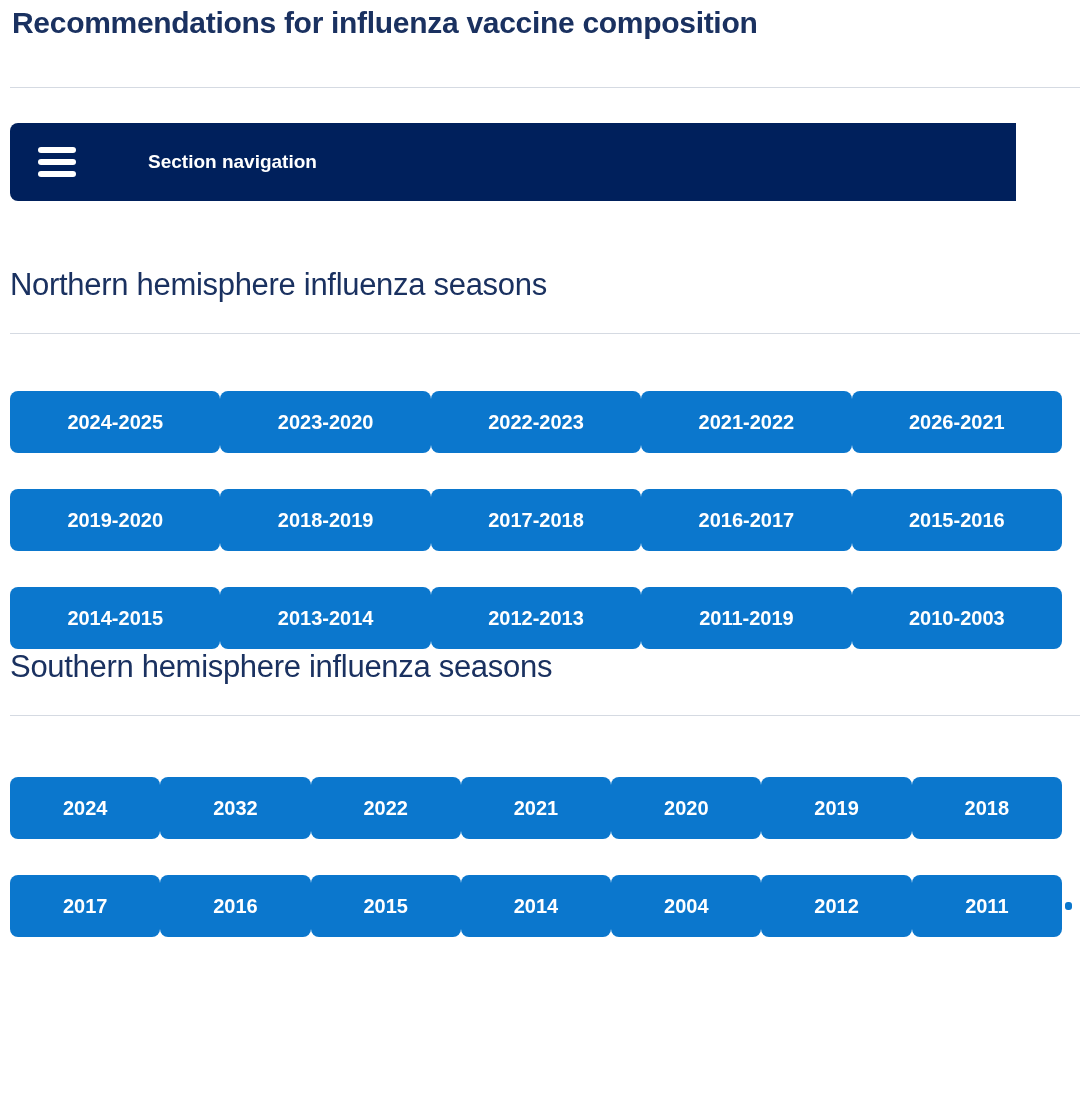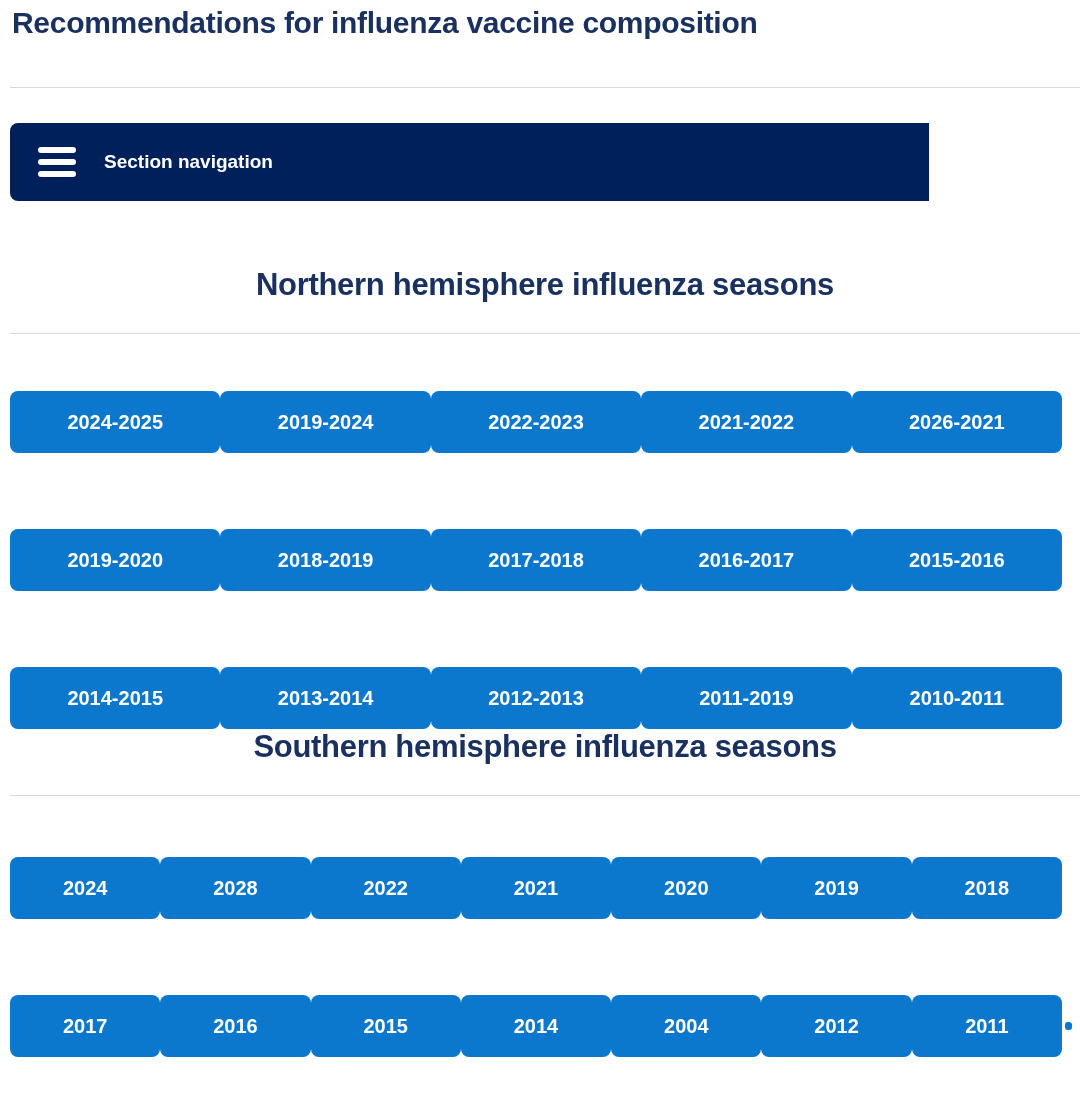--- a/index.html
+++ b/index.html
@@ -24,28 +24,29 @@
 
   .divider {
     height: 1px;
     background: #d5dae2;
     width: calc(100% - 0px);
   }
   .divider.top { margin-top: 47px; }
 
   .section-nav {
     margin-top: 35px;
-    width: 919px;
+    width: 1006px;
     height: 78px;
     background: #00205c;
     border-radius: 8px 0 0 8px;
     display: flex;
     align-items: center;
     padding-left: 28px;
     cursor: pointer;
+    gap: 44px;
   }
   .hamburger {
     width: 38px;
     display: flex;
     flex-direction: column;
     gap: 6px;
   }
   .hamburger span {
     display: block;
     height: 6px;
@@ -54,34 +55,33 @@
   }
   .section-nav-label {
     color: #ffffff;
     font-weight: bold;
     font-size: 19px;
     margin-left: 28px;
   }
 
   h2.hemisphere-heading {
     font-size: 31px;
-    font-weight: bold;
+    font-weight: normal;
     color: #1a3160;
     letter-spacing: -0.3px;
-    text-align: center;
   }
   .heading-north { margin-top: 66px; }
   .heading-south { }
   .divider.under-heading { margin-top: 30px; }
 
   .season-rows {
     width: 1052px;
     display: flex;
     flex-direction: column;
-    gap: 76px;
+    gap: 36px;
     position: relative;
   }
   .season-rows.north { margin-top: 57px; }
   .season-rows.south { margin-top: 61px; }
 
   .season-row {
     display: flex;
     width: 100%;
   }
   .season-btn {
@@ -128,49 +128,49 @@
     <div class="section-nav-label">Section navigation</div>
   </div>
 
   <h2 class="hemisphere-heading heading-north">Northern hemisphere influenza seasons</h2>
 
   <div class="divider under-heading"></div>
 
   <div class="season-rows north">
       <div class="season-row">
         <a class="season-btn">2024-2025</a>
-        <a class="season-btn">2019-2024</a>
+        <a class="season-btn">2023-2020</a>
         <a class="season-btn">2022-2023</a>
         <a class="season-btn">2021-2022</a>
         <a class="season-btn">2026-2021</a>
       </div>
       <div class="season-row">
         <a class="season-btn">2019-2020</a>
         <a class="season-btn">2018-2019</a>
         <a class="season-btn">2017-2018</a>
         <a class="season-btn">2016-2017</a>
         <a class="season-btn">2015-2016</a>
       </div>
       <div class="season-row">
         <a class="season-btn">2014-2015</a>
         <a class="season-btn">2013-2014</a>
         <a class="season-btn">2012-2013</a>
         <a class="season-btn">2011-2019</a>
-        <a class="season-btn">2010-2011</a>
+        <a class="season-btn">2010-2003</a>
       </div>
     </div>
 
   <h2 class="hemisphere-heading heading-south">Southern hemisphere influenza seasons</h2>
 
   <div class="divider under-heading"></div>
 
   <div class="season-rows south">
       <div class="season-row">
         <a class="season-btn">2024</a>
-        <a class="season-btn">2028</a>
+        <a class="season-btn">2032</a>
         <a class="season-btn">2022</a>
         <a class="season-btn">2021</a>
         <a class="season-btn">2020</a>
         <a class="season-btn">2019</a>
         <a class="season-btn">2018</a>
       </div>
       <div class="season-row">
         <a class="season-btn">2017</a>
         <a class="season-btn">2016</a>
         <a class="season-btn">2015</a>

